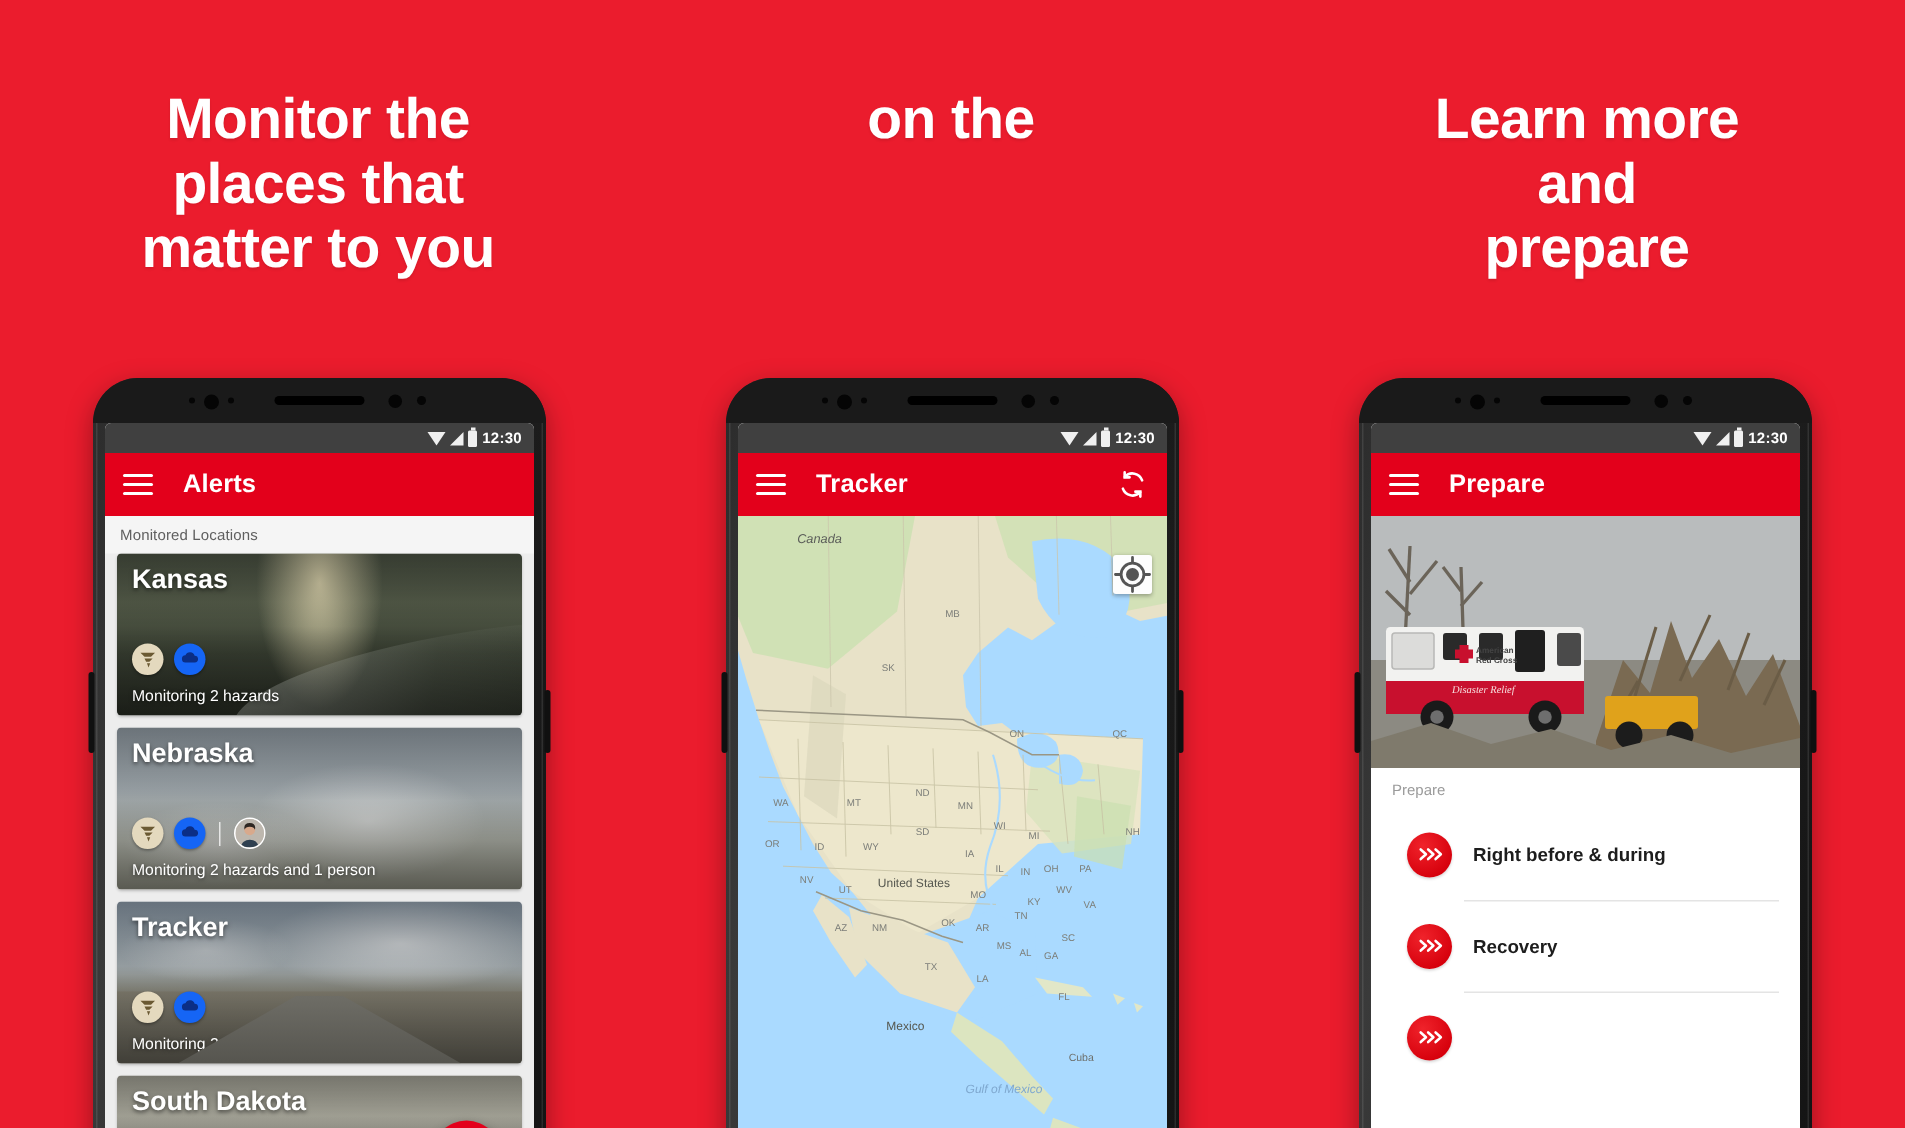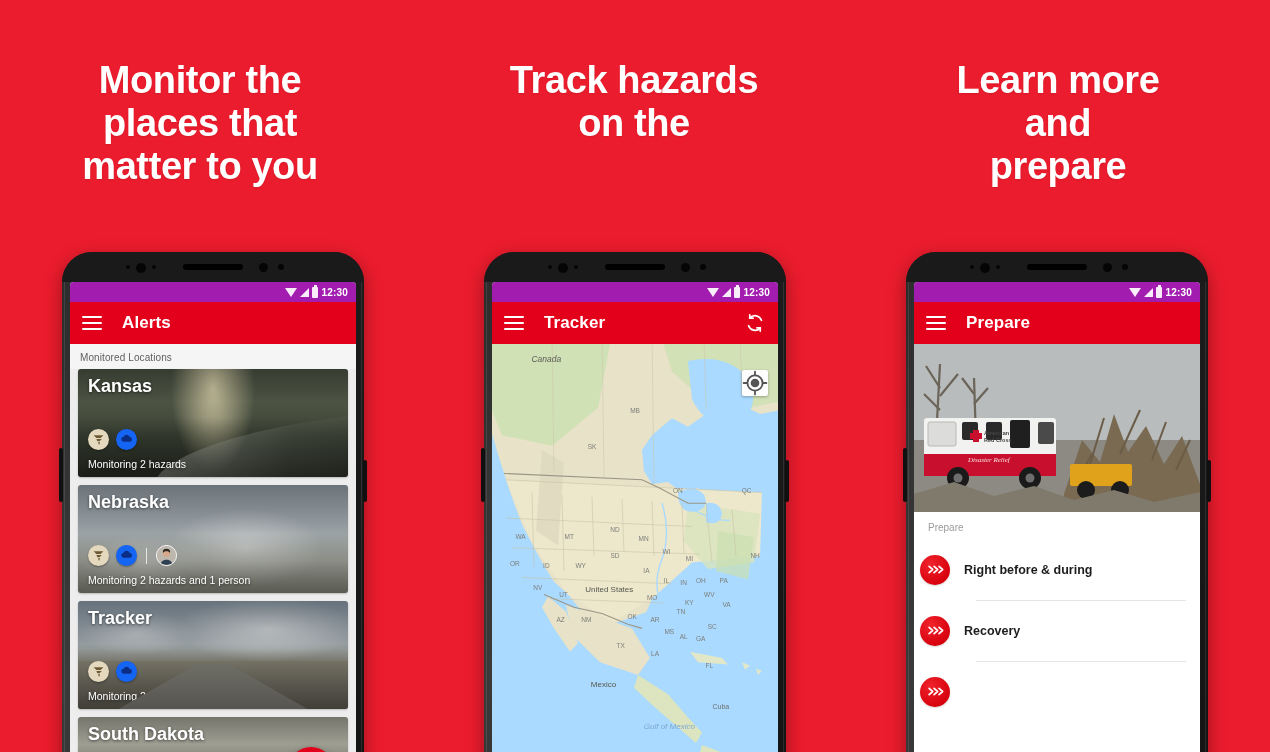--- a/index.html
+++ b/index.html
@@ -16,21 +16,21 @@
     position: absolute;
     text-align: center;
     color: #ffffff;
     font-weight: bold;
     font-size: 38px;
     line-height: 43px;
     letter-spacing: -0.4px;
     text-shadow: 0 1px 2px rgba(0,0,0,0.10);
   }
   .headline span { display: block; }
-  #hl1 { left: 40px;  top: 59px; width: 320px; }
+  #hl1 { left: 52px;  top: 59px; width: 320px; }
   #hl2 { left: 474px; top: 59px; width: 320px; }
   #hl3 { left: 898px; top: 59px; width: 320px; }
 
   
   .phone {
     position: absolute;
     width: 302px; height: 520px;
     top: 252px;
   }
   #phone1 { left: 62px; }
@@ -80,21 +80,21 @@
   .screen {
     position: absolute;
     left: 8px; right: 8px; top: 30px; bottom: 4px;
     background: #fff;
     overflow: hidden;
     border-radius: 4px 4px 8px 8px;
   }
 
   
   .statusbar {
-    height: 20px; background: #a21caf;
+    height: 20px; background: #404040;
     display: flex; align-items: center; justify-content: flex-end;
     padding-right: 8px; gap: 3px;
   }
   .sb-wifi {
     width: 0; height: 0;
     border-left: 6px solid transparent; border-right: 6px solid transparent;
     border-top: 9px solid rgba(255,255,255,0.92);
   }
   .sb-signal {
     width: 0; height: 0;
@@ -240,21 +240,21 @@
   .pin { position: absolute; transform: translate(-50%,-100%); }
   .pin svg { display: block; }
 
   
   .prep-hero { position: relative; height: 168px; overflow: hidden;
     background: linear-gradient(180deg,#b9bcbd 0%, #9fa2a2 45%, #807e77 100%); }
   .prep-list { background: #fff; height: calc(100% - 168px); }
   .prep-label { font-size: 10px; color: #9b9b9b; padding: 10px 14px 6px; }
   .prep-row {
     display: flex; align-items: center; gap: 14px;
-    padding: 0 6px; height: 61px; position: relative;
+    padding: 0 24px; height: 61px; position: relative;
   }
   .prep-row + .prep-row::before, .prep-row.divided::before {
     content:""; position:absolute; left: 62px; right: 14px; top: 0;
     height: 1px; background: #E4E4E4;
   }
   .chev-icon {
     width: 30px; height: 30px; border-radius: 50%;
     background: radial-gradient(circle at 35% 30%, #F0232B 0%, #D6000C 75%);
     display: flex; align-items: center; justify-content: center; flex: 0 0 auto;
     box-shadow: 0 1px 2px rgba(0,0,0,0.18);
@@ -266,21 +266,20 @@
 <body>
 
 <div class="stage">
 
   <div class="headline" id="hl1">
     <span>Monitor the</span>
     <span>places that</span>
     <span>matter to you</span>
   </div>
   <div class="headline" id="hl2">
-    <span>Track hazards</span>
     <span>on the</span>
   </div>
   <div class="headline" id="hl3">
     <span>Learn more</span>
     <span>and</span>
     <span>prepare</span>
   </div>
 
   <div class="phone" id="phone1">
     <div class="phone-body"></div>

